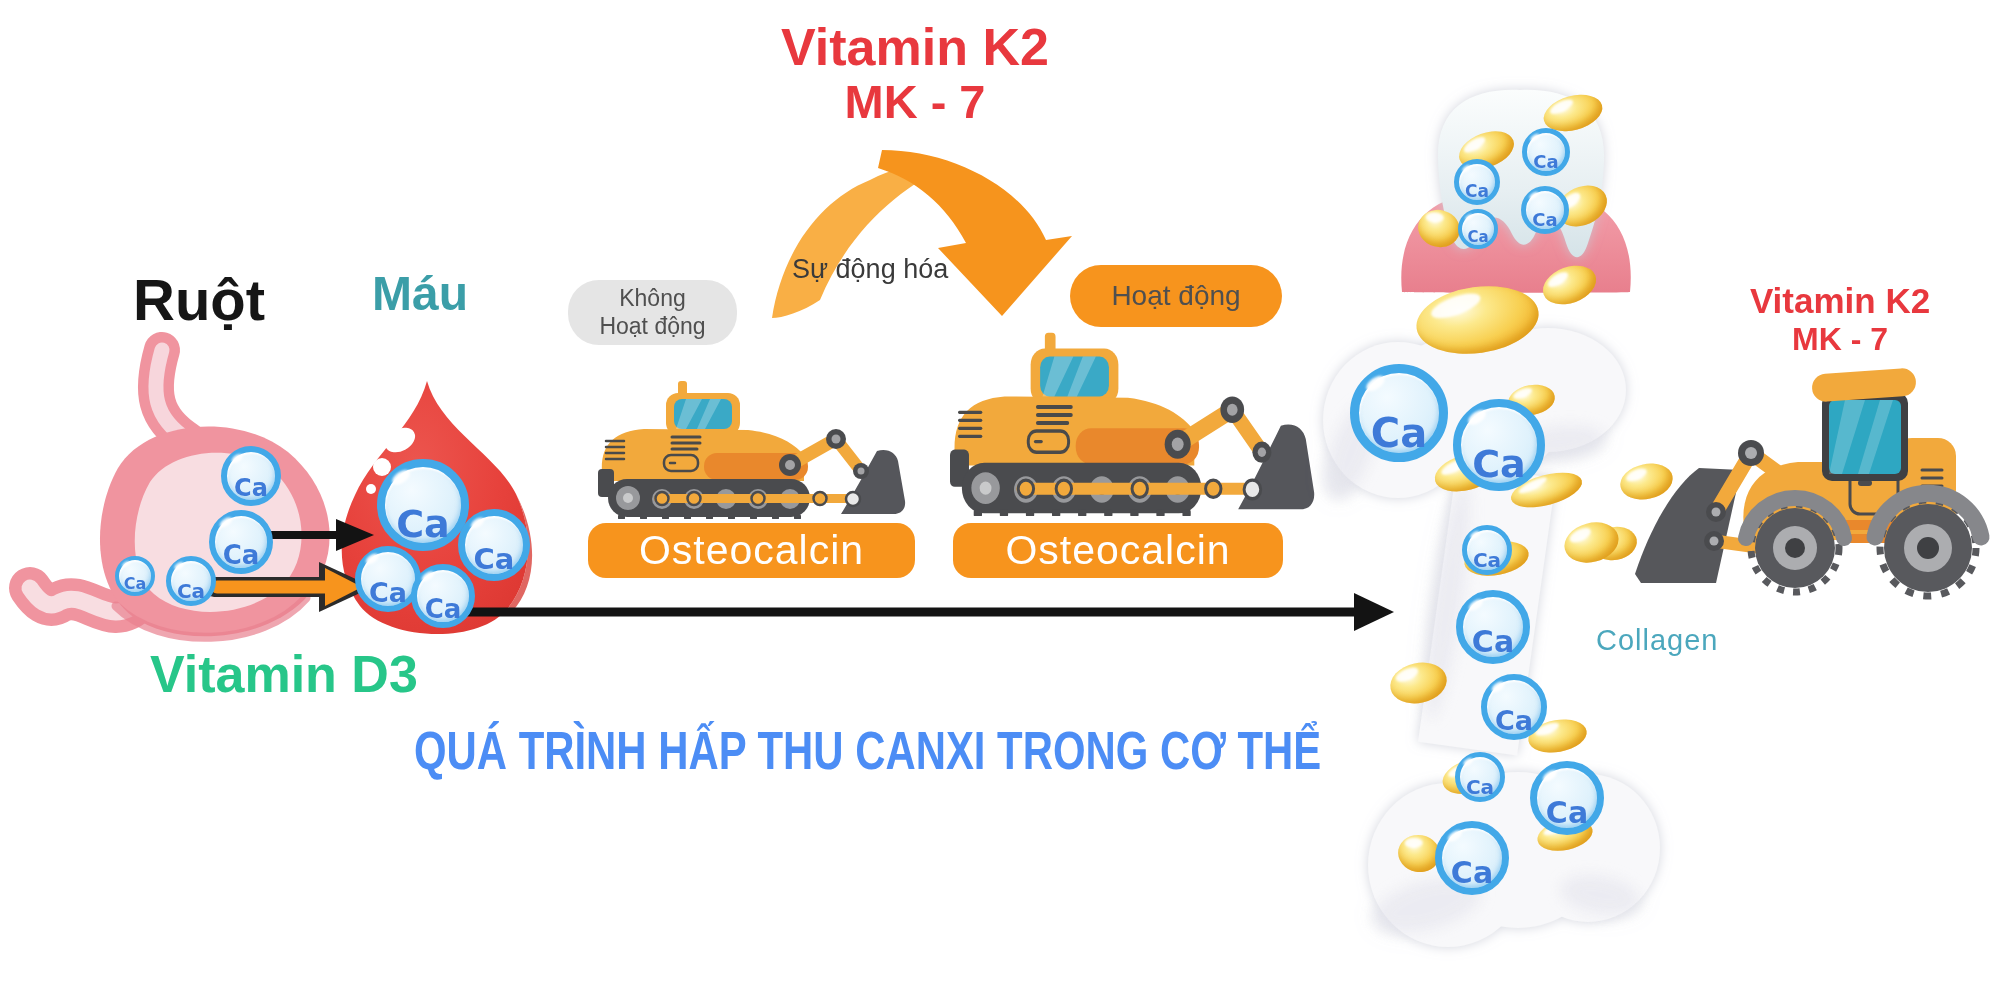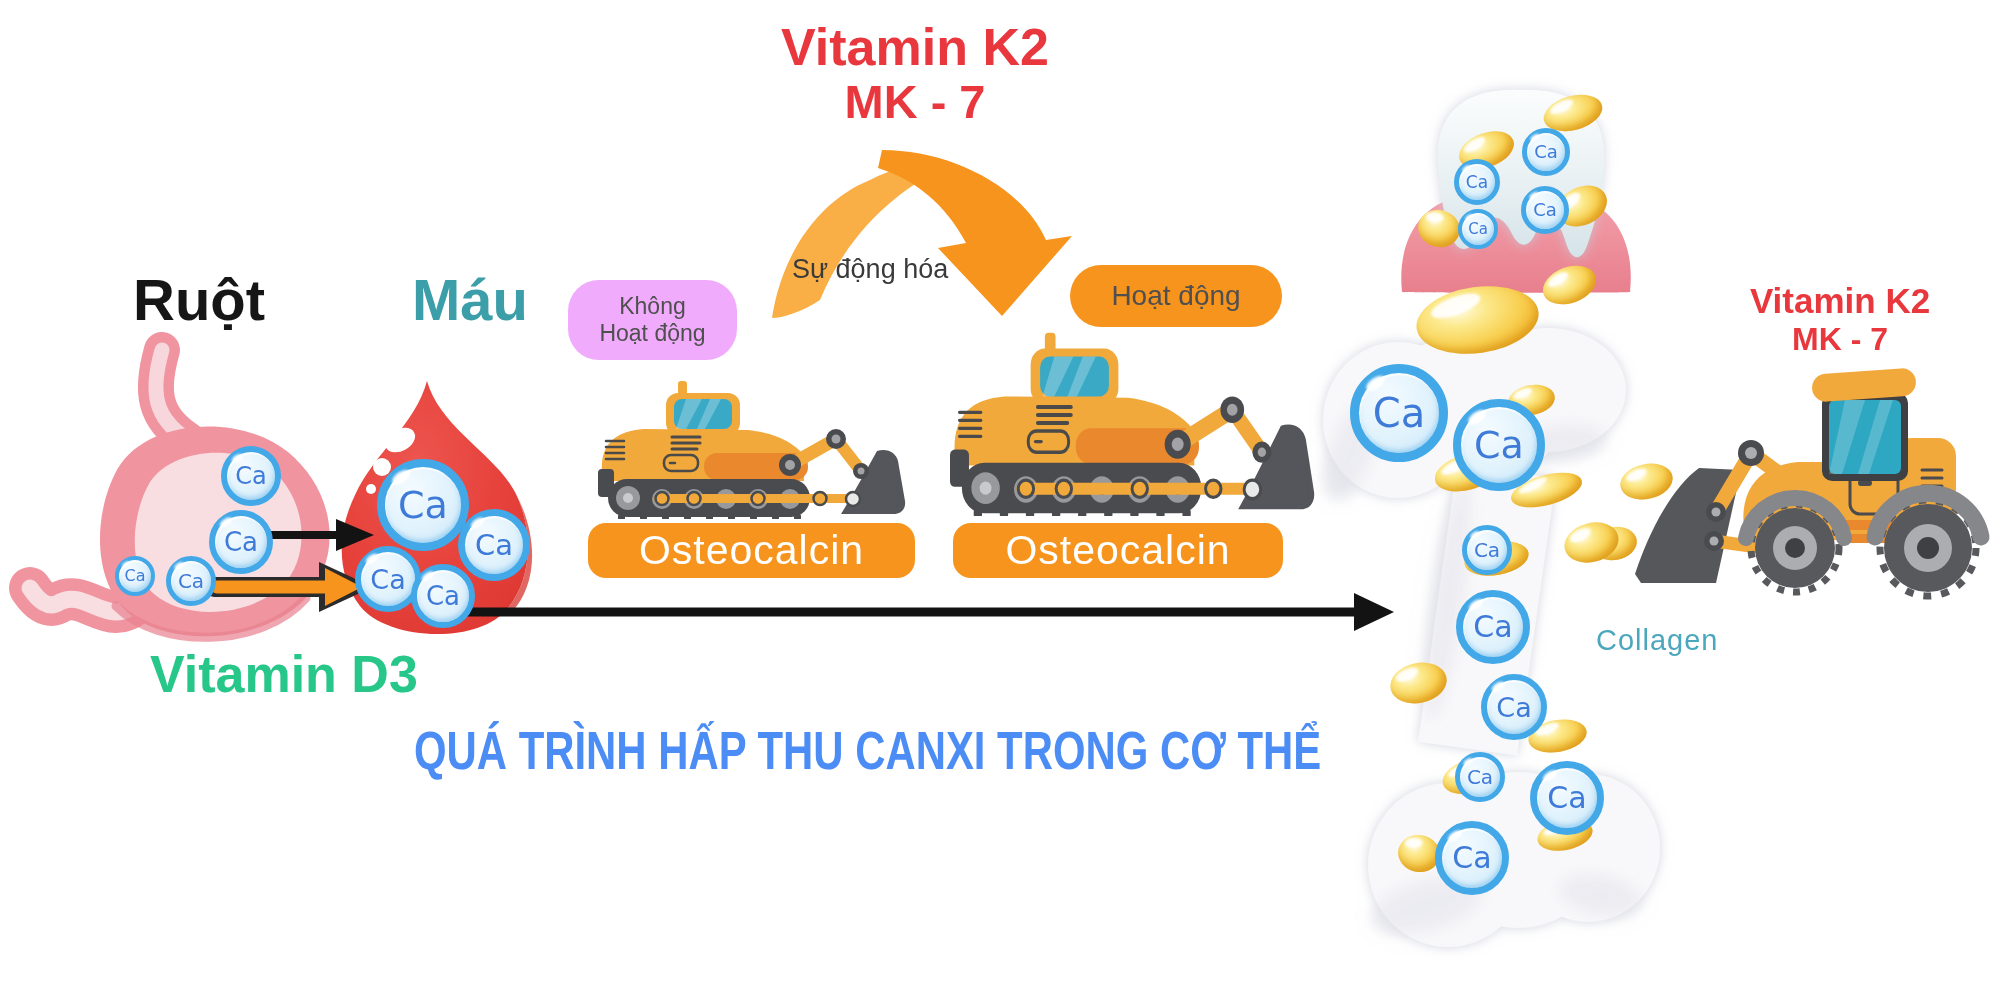--- a/index.html
+++ b/index.html
@@ -2,44 +2,44 @@
 <html><head>
 <meta charset="utf-8">
 <style>
   html,body{margin:0;padding:0;background:#fff;}
   .stage{position:relative;width:2000px;height:1000px;background:#fff;overflow:hidden;
          font-family:"Liberation Sans", sans-serif;}
   .stage svg.art{position:absolute;left:0;top:0;}
   .abs{position:absolute;}
   .heading{font-weight:bold;white-space:nowrap;}
   .h-intestine{left:133px;top:266px;font-size:58px;color:#161616;}
-  .h-blood{left:372px;top:266px;font-size:58px;color:#3B9EA8;margin-left:40px;}
+  .h-blood{left:372px;top:266px;font-size:48px;color:#3B9EA8;}
   .h-d3{left:150px;top:644px;font-size:52px;font-weight:bold;color:#27C689;white-space:nowrap;}
   .k2-top{left:750px;top:18px;width:330px;text-align:center;color:#E8383E;font-weight:bold;line-height:1.12;}
   .k2-top .l1{font-size:52px;} .k2-top .l2{font-size:47px;}
   .k2-right{left:1712px;top:280px;width:256px;text-align:center;color:#E8383E;font-weight:bold;line-height:1.18;}
   .k2-right .l1{font-size:35px;} .k2-right .l2{font-size:32px;}
   .process-label{left:792px;top:254px;font-size:27px;color:#3A3A3A;white-space:nowrap;}
   .badge{border-radius:31px;display:flex;flex-direction:column;align-items:center;justify-content:center;
          color:#4F4F4F;text-align:center;}
-  .badge-inactive{left:568px;top:280px;width:169px;height:80px;background:#f0abfc;font-size:23px;line-height:1.18;}
+  .badge-inactive{left:568px;top:280px;width:169px;height:65px;background:#e5e5e5;font-size:23px;line-height:1.18;}
   .badge-active{left:1070px;top:265px;width:212px;height:62px;background:#F7941D;font-size:28px;}
   .osteo{background:#F7941D;color:#fff;border-radius:18px;display:flex;align-items:center;justify-content:center;
          font-size:41px;letter-spacing:1px;}
   .osteo1{left:588px;top:523px;width:327px;height:55px;}
   .osteo2{left:953px;top:523px;width:330px;height:55px;}
   .collagen{left:1596px;top:624px;font-size:29px;color:#4BA7BD;letter-spacing:1px;white-space:nowrap;}
   .main-title{left:414px;top:720px;font-size:53px;font-weight:bold;color:#4C8DF5;white-space:nowrap;
               transform:scaleX(.79);transform-origin:0 0;}
   
   .ca{position:absolute;border-radius:50%;
       background:radial-gradient(circle at 35% 30%, #F4FBFF 0%, #E0F2FC 55%, #C9E7F9 100%);
       border:6px solid #42A8E8;
       box-shadow:inset 1px 2px 2px rgba(255,255,255,.95), inset -1px -3px 4px rgba(110,185,235,.5);
-      color:#3E7AD8;font-weight:normal;display:flex;align-items:center;justify-content:center;
+      color:#3E7AD8;font-weight:bold;display:flex;align-items:flex-end;justify-content:center;
       font-family:"DejaVu Sans", sans-serif;line-height:1;}
   .ca::before{content:'';position:absolute;left:8%;top:6%;width:26%;height:14%;background:rgba(255,255,255,.95);
       border-radius:50%;transform:rotate(-35deg);filter:blur(1px);}
   
   .droplet{position:absolute;border-radius:50%;
       background:radial-gradient(ellipse at 36% 32%, #FFFBDF 0%, #FCE98C 25%, #F8D052 55%, #F0AC24 82%, #E79A14 100%);
       box-shadow:inset -3px -5px 7px rgba(205,135,10,.45);}
   .droplet::after{content:'';position:absolute;left:13%;top:10%;width:42%;height:28%;
       background:rgba(255,255,255,.9);border-radius:50%;transform:rotate(-12deg);filter:blur(1px);}
 </style>

